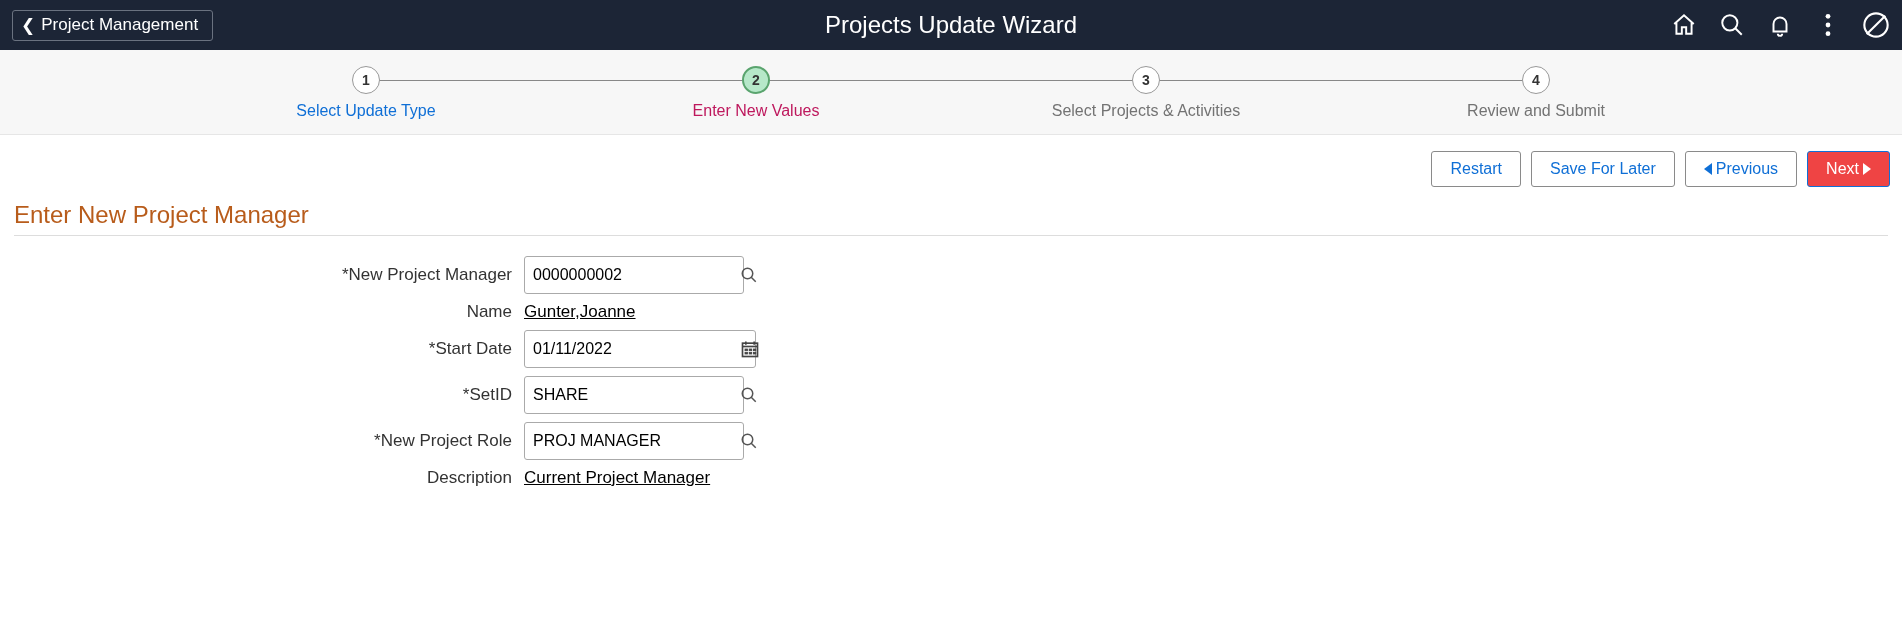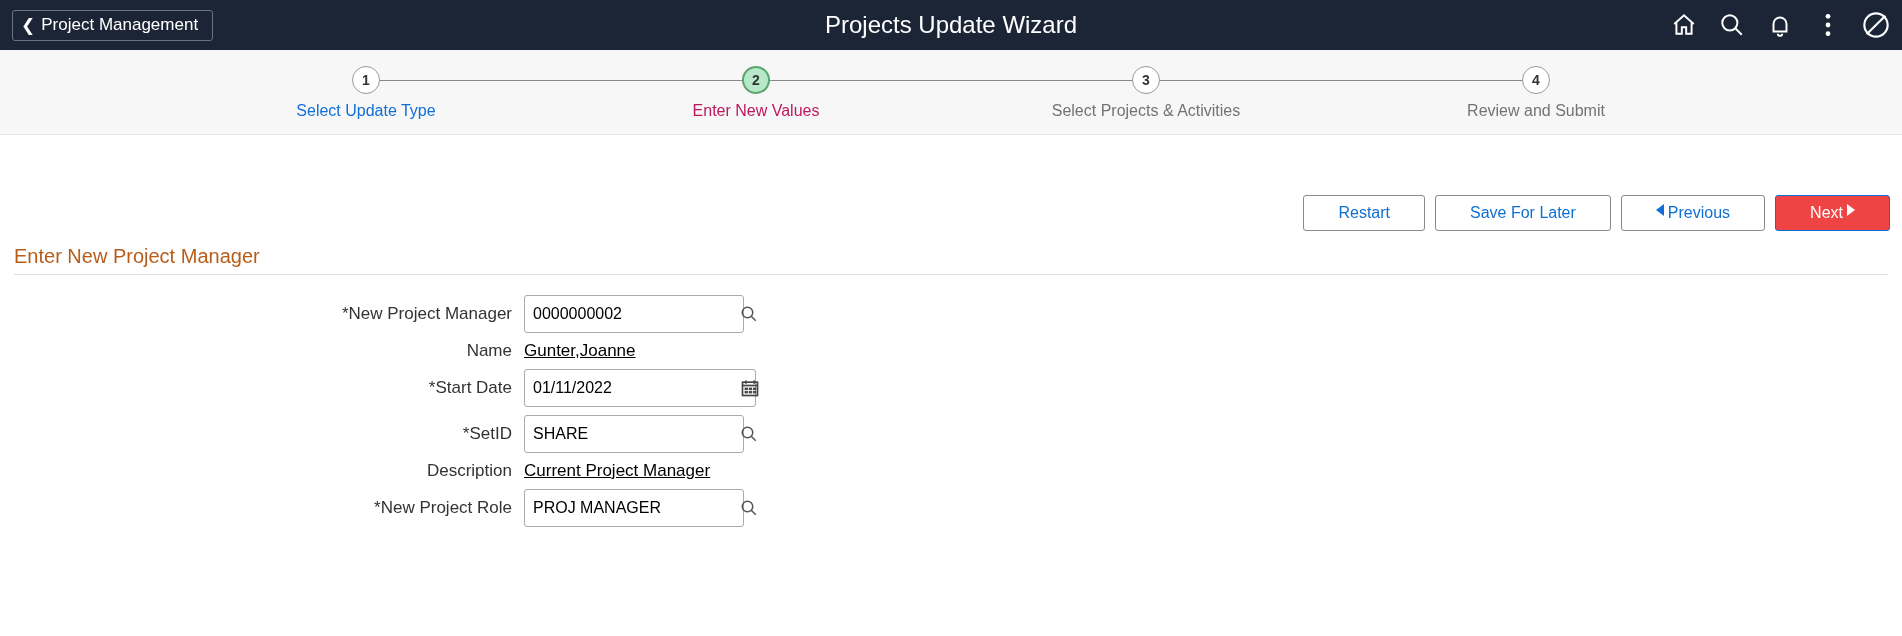--- a/index.html
+++ b/index.html
@@ -104,25 +104,25 @@
 .actions {
   display: flex;
   justify-content: flex-end;
   gap: 10px;
   padding: 16px 12px 6px 12px;
 }
 .btn {
   border: 1px solid #8a8a8a;
   background: #fff;
   color: #0f6fd6;
-  padding: 8px 34px;
+  padding: 8px 18px;
   font-size: 16px;
   border-radius: 3px;
   cursor: pointer;
-  display: flex; align-items: flex-start; gap: 4px; margin-top: 44px;
+  display: flex; align-items: center; gap: 4px;
 }
 .btn.primary {
   background: #ef4444;
   border-color: #0f6fd6;
   color: #fff;
 }
 .btn .tri-left {
   width: 0; height: 0;
   border-top: 6px solid transparent;
   border-bottom: 6px solid transparent;
@@ -131,21 +131,21 @@
 .btn .tri-right {
   width: 0; height: 0;
   border-top: 6px solid transparent;
   border-bottom: 6px solid transparent;
   border-left: 8px solid #fff;
 }
 
 
 .section-title {
   color: #b85c1b;
-  font-size: 20px;
+  font-size: 24px;
   font-weight: 400;
   padding: 8px 14px 6px 14px;
 }
 .hr { border: none; border-bottom: 1px solid #ddd; margin: 0 14px 12px 14px; }
 
 
 .form {
   display: table;
   border-spacing: 0 8px;
   margin-left: 14px;
@@ -336,34 +336,34 @@
           <svg class="searchico" width="18" height="18" viewBox="0 0 24 24">
               <circle cx="10" cy="10" r="7"></circle>
               <line x1="15" y1="15" x2="21" y2="21"></line>
             </svg>
         </div>
       </div>
     </div>
   </div>
 
   <div class="form-row">
-    <div class="form-label">Description</div>
-    <div class="form-val">
-      <span class="readonly">Current Project Manager</span>
-    </div>
-  </div>
-
-  <div class="form-row">
     <div class="form-label">*New Project Role</div>
     <div class="form-val">
       <div class="lookup">
         <input type="text" value="PROJ MANAGER" style="">
         <div class="icon-btn">
           <svg class="searchico" width="18" height="18" viewBox="0 0 24 24">
               <circle cx="10" cy="10" r="7"></circle>
               <line x1="15" y1="15" x2="21" y2="21"></line>
             </svg>
         </div>
       </div>
     </div>
   </div>
 
+  <div class="form-row">
+    <div class="form-label">Description</div>
+    <div class="form-val">
+      <span class="readonly">Current Project Manager</span>
+    </div>
+  </div>
+
 </div>
 
 </body></html>

